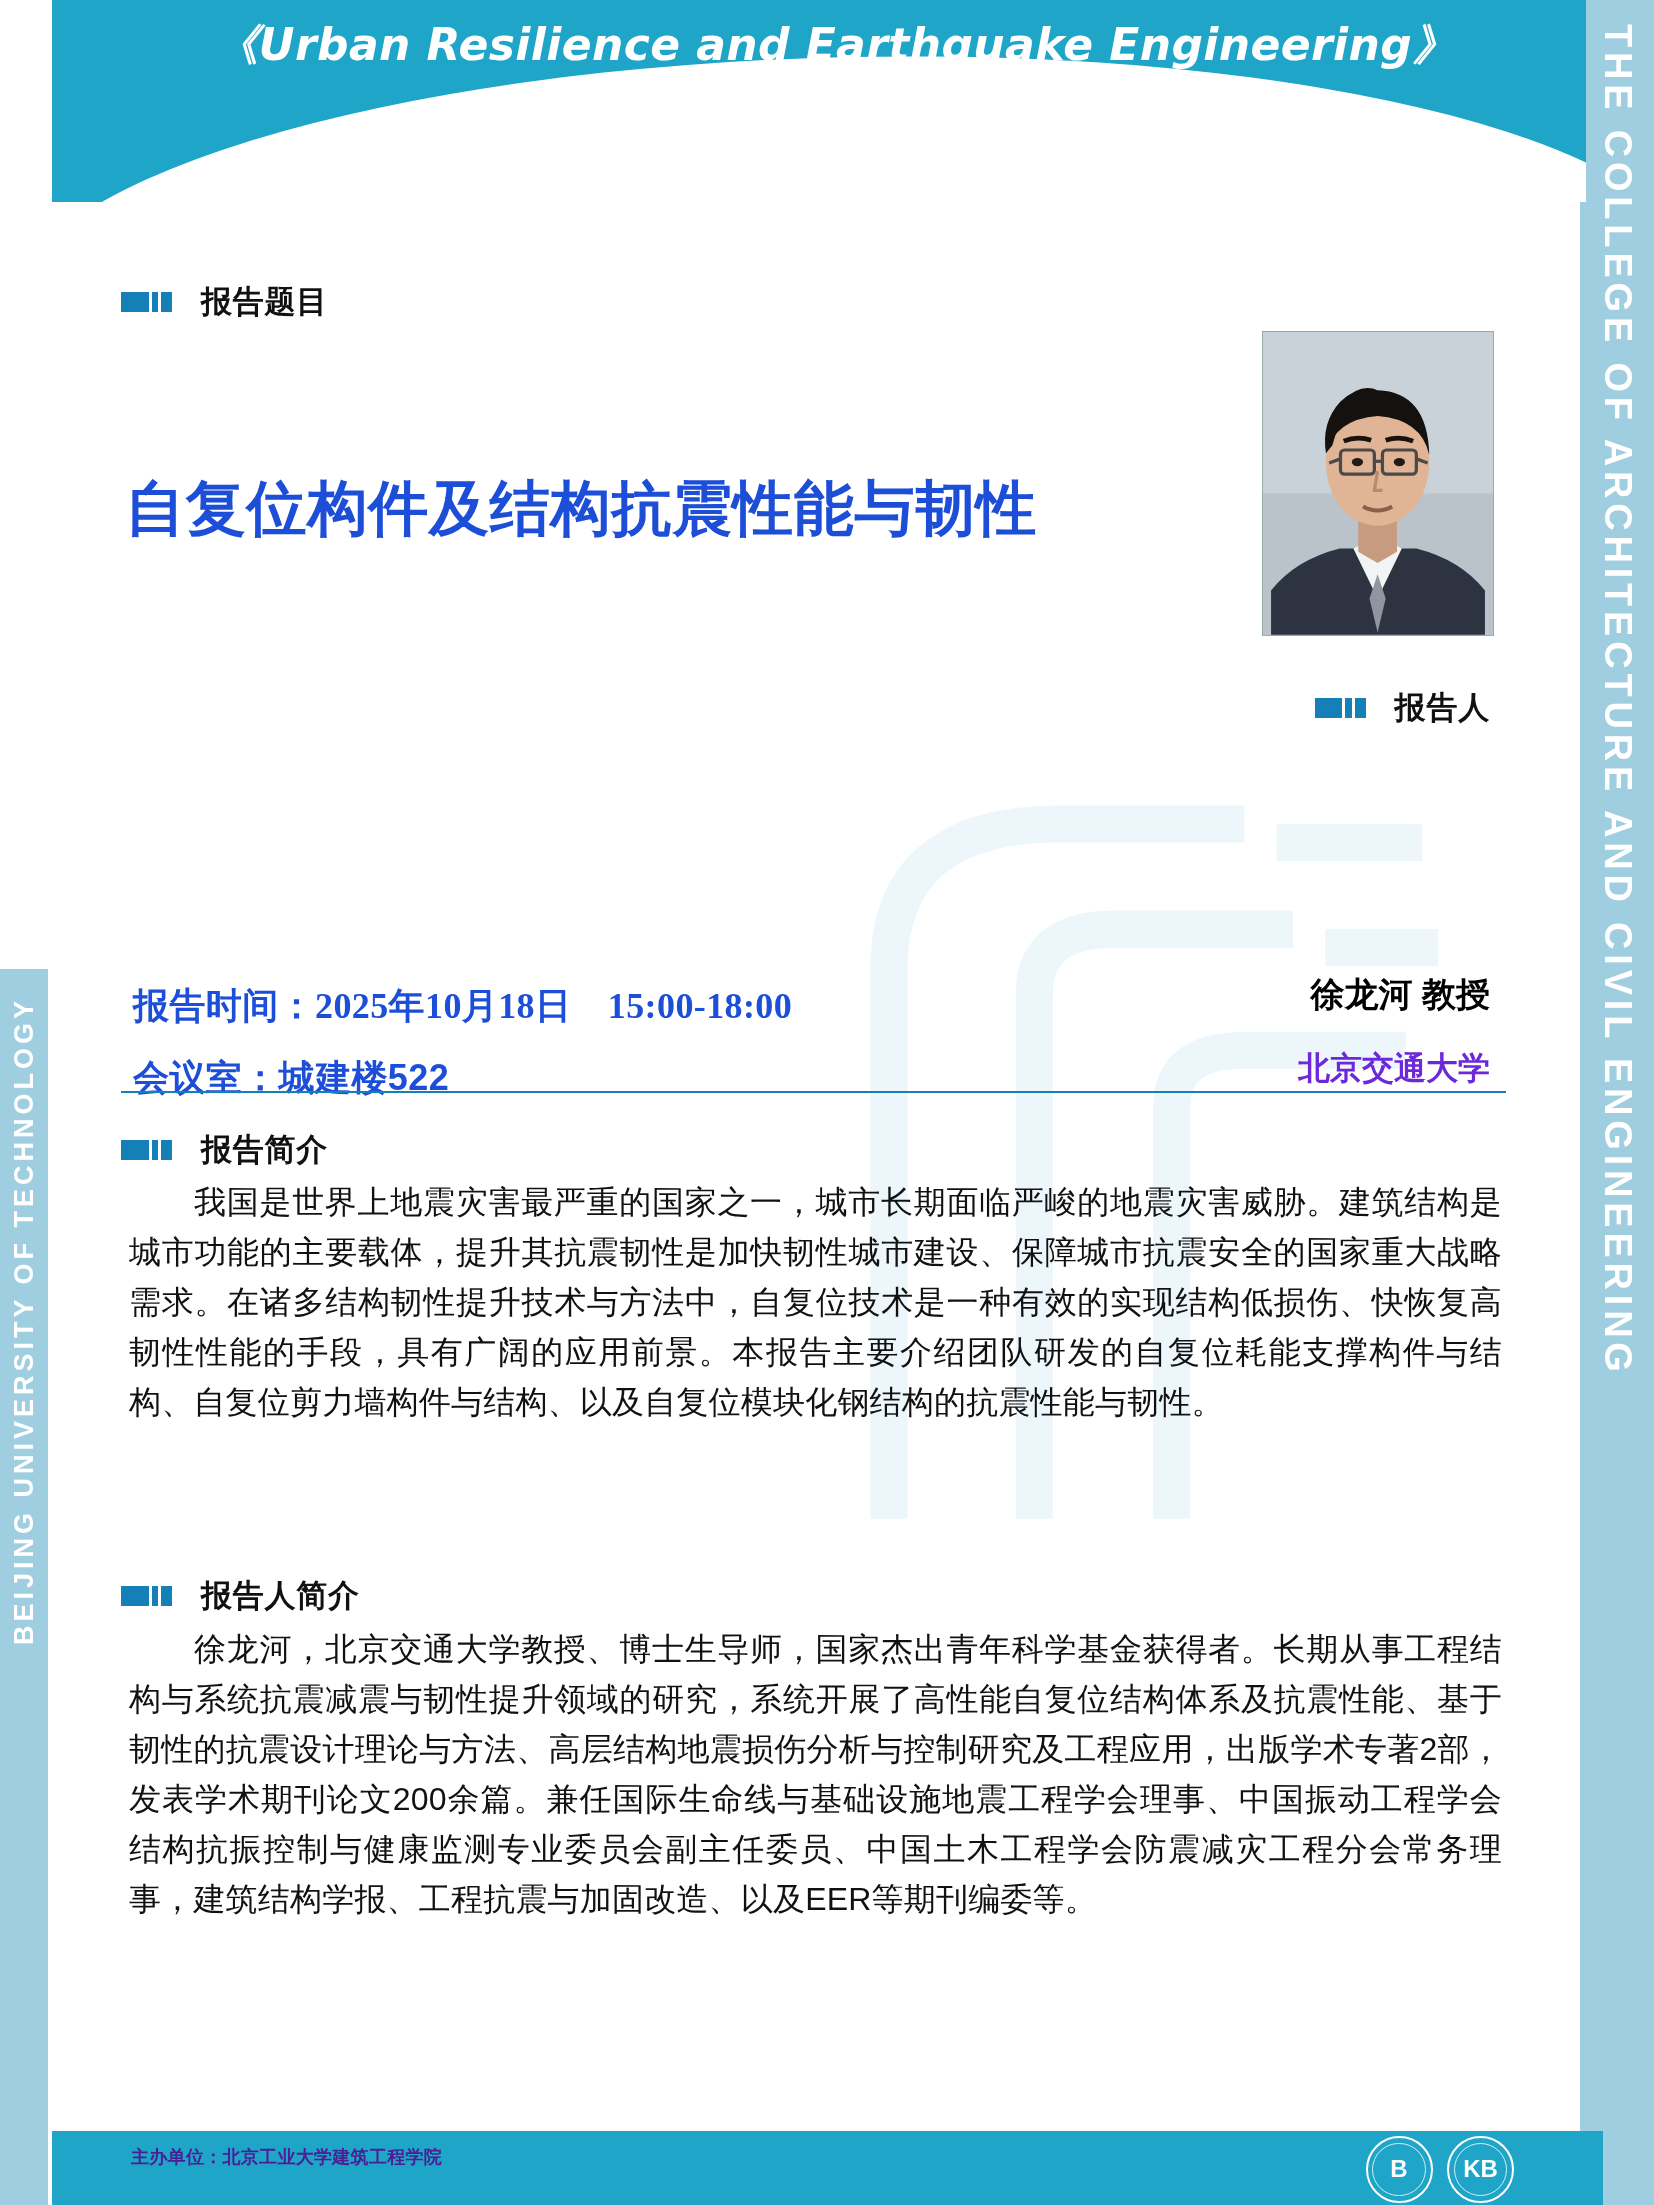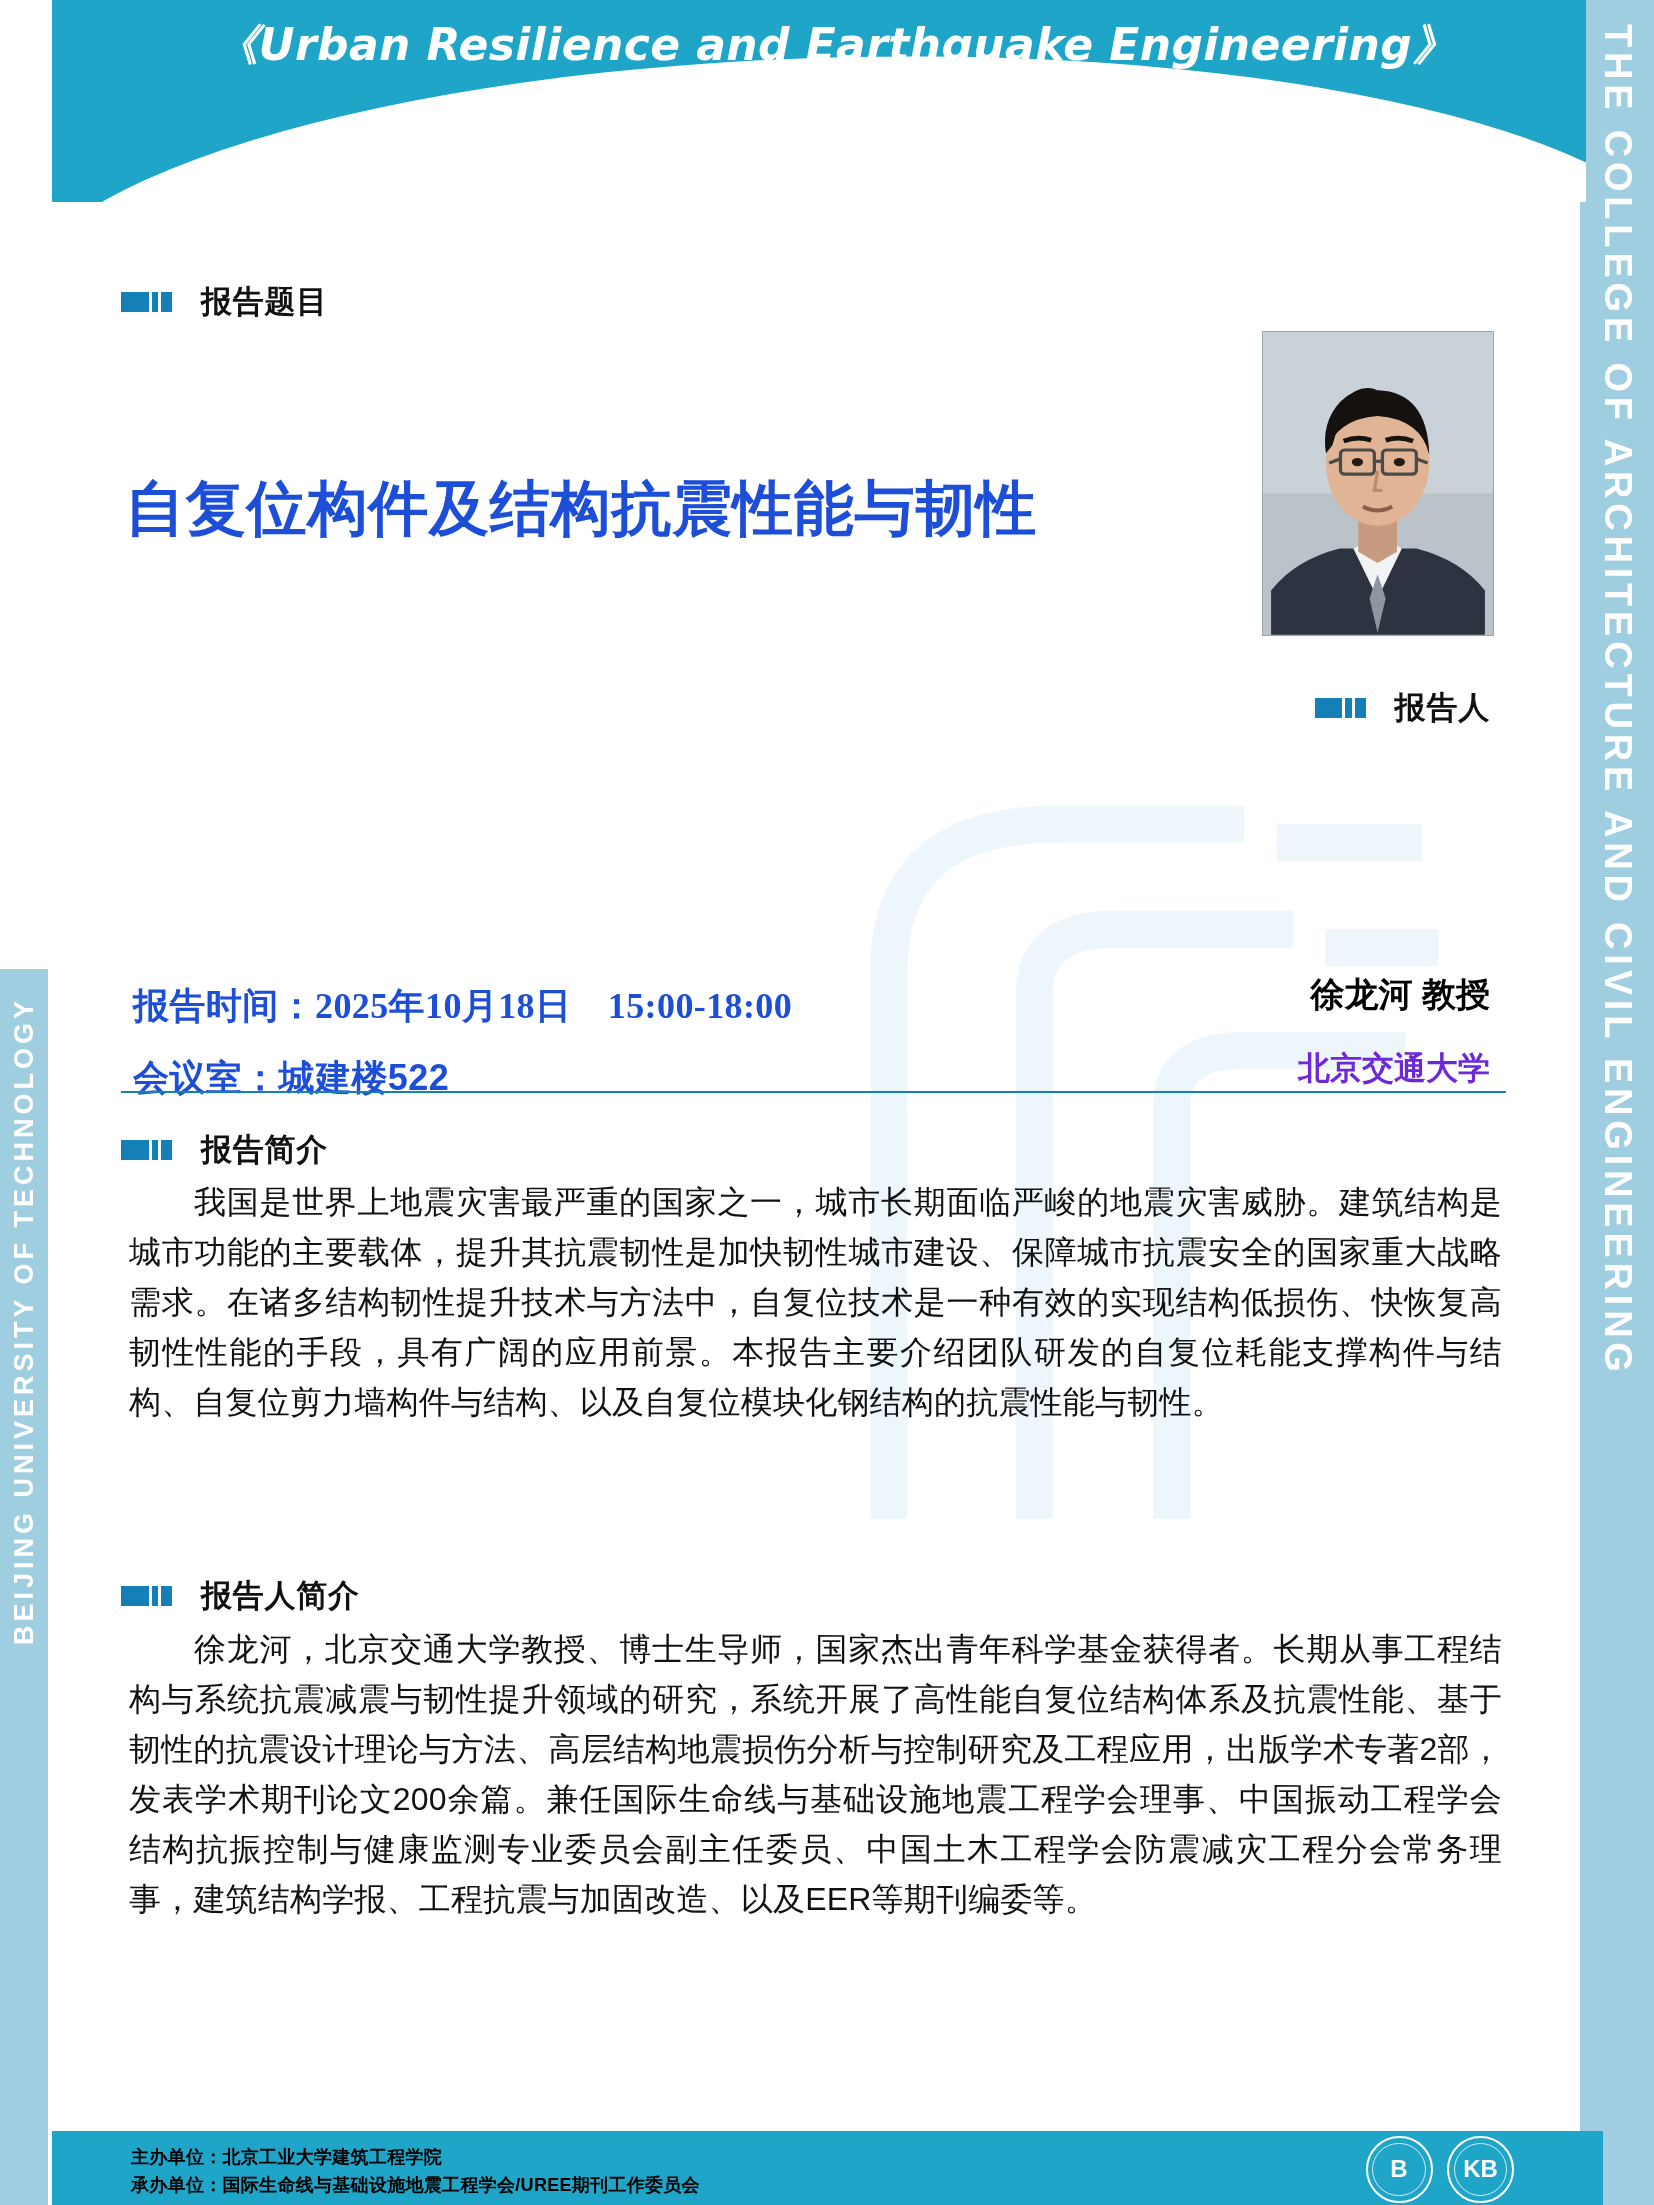--- a/index.html
+++ b/index.html
@@ -253,21 +253,21 @@
     bottom: 0;
     width: 1551px;
     height: 74px;
     background: #1fa5c8;
     z-index: 4;
   }
   .footer-texts {
     position: absolute;
     left: 79px;
     top: 13px;
-    color: #000000;
+    color: #4c1d95;
     font-weight: bold;
     font-size: 18px;
     line-height: 1.55;
     letter-spacing: 0.3px;
   }
   .footer-logos {
     position: absolute;
     right: 89px;
     top: 4.8px;
     display: flex;
@@ -422,21 +422,20 @@
     </span>
     <span class="label-text">报告人简介</span>
   </div>
   <div class="para" style="position:absolute; left:77px; top:1423px; width:1373px;">徐龙河，北京交通大学教授、博士生导师，国家杰出青年科学基金获得者。长期从事工程结构与系统抗震减震与韧性提升领域的研究，系统开展了高性能自复位结构体系及抗震性能、基于韧性的抗震设计理论与方法、高层结构地震损伤分析与控制研究及工程应用，出版学术专著2部，发表学术期刊论文200余篇。兼任国际生命线与基础设施地震工程学会理事、中国振动工程学会结构抗振控制与健康监测专业委员会副主任委员、中国土木工程学会防震减灾工程分会常务理事，建筑结构学报、工程抗震与加固改造、以及EER等期刊编委等。</div>
 
 </div>
 
 <div class="footer">
   <div class="footer-texts">
     <div>主办单位：北京工业大学建筑工程学院</div>
-    <div>承办单位：国际生命线与基础设施地震工程学会/UREE期刊工作委员会</div>
   </div>
   <div class="footer-logos">
     <div class="logo-circle">
       <div class="ring"></div>
       <span>B</span>
     </div>
     <div class="logo-circle">
       <div class="ring"></div>
       <span>KB</span>
     </div>

